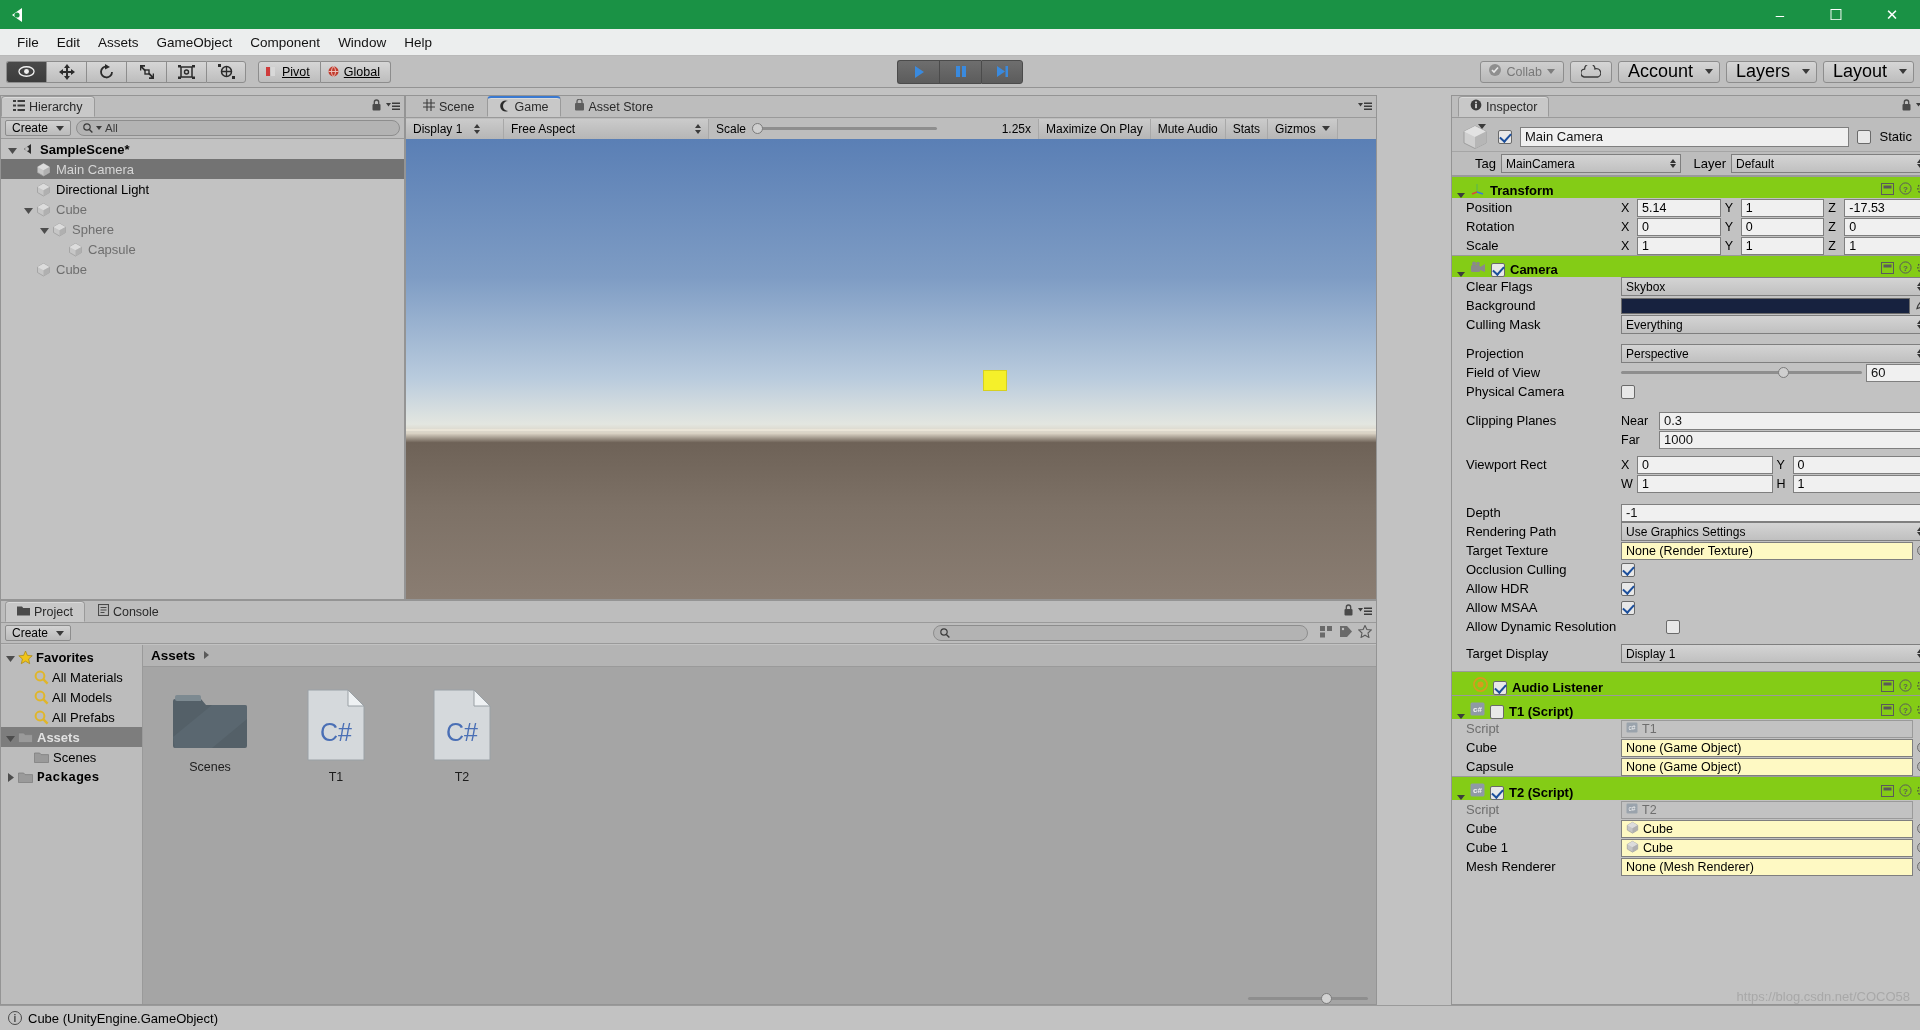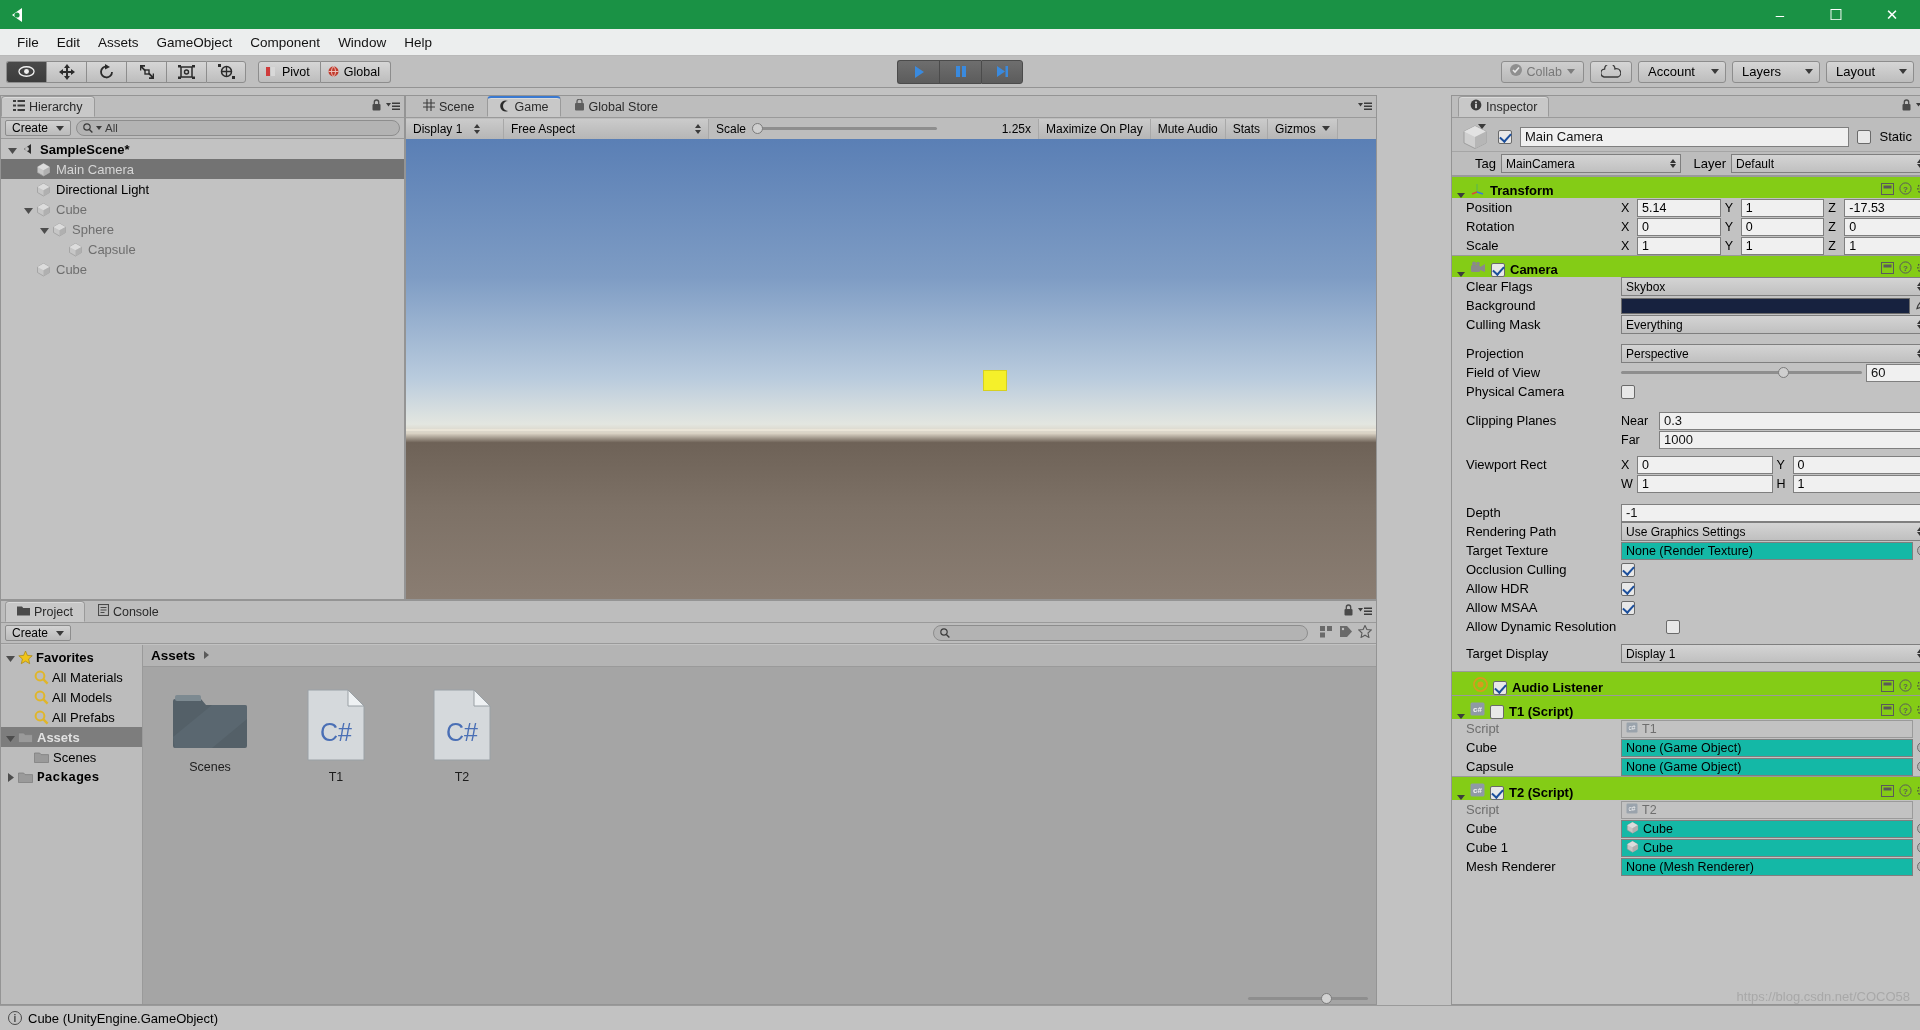--- a/index.html
+++ b/index.html
@@ -34,21 +34,21 @@
              display:flex; align-items:center; padding:0 6px; position:relative; }
   .tgroup { display:flex; margin-right:12px; }
   .tbtn { width:40px; height:22px; background:linear-gradient(#d6d6d6,#bdbdbd);
           border:1px solid #8d8d8d; border-right:none; display:flex;
           align-items:center; justify-content:center; }
   .tgroup .tbtn:first-child { border-radius:3px 0 0 3px; }
   .tgroup .tbtn:last-child { border-radius:0 3px 3px 0; border-right:1px solid #8d8d8d; }
   .tbtn.active { background:linear-gradient(#4a4a4a,#3c3c3c); }
   .tbtn svg { display:block; }
 
-  .pillgroup { display:flex; margin-right:12px; }
+  .pillgroup { display:flex; margin-right:12px;text-decoration:underline; }
   .pill { height:22px; padding:0 10px 0 7px; background:linear-gradient(#d6d6d6,#bdbdbd);
           border:1px solid #8d8d8d; display:flex; align-items:center; font-size:12.5px; }
   .pill:first-child { border-radius:3px 0 0 3px; }
   .pill:last-child { border-radius:0 3px 3px 0; border-left:none; }
   .pill .dot { width:11px; height:11px; margin-right:5px; }
 
   .playgroup { position:absolute; left:50%; transform:translateX(-50%); display:flex; }
   .playbtn { width:42px; height:24px; background:linear-gradient(#6e6e6e,#5c5c5c);
              border:1px solid #4b4b4b; border-right:none; display:flex;
              align-items:center; justify-content:center; }
@@ -57,21 +57,21 @@
 
   .tb-right { position:absolute; right:6px; display:flex; align-items:center; gap:6px; }
   .collab { height:22px; padding:0 8px; background:linear-gradient(#cfcfcf,#b8b8b8);
             border:1px solid #8d8d8d; border-radius:3px; display:flex; align-items:center;
             gap:5px; color:#787878; font-size:12.5px; }
   .cloudbtn { width:42px; height:22px; background:linear-gradient(#d6d6d6,#bdbdbd);
               border:1px solid #8d8d8d; border-radius:3px; display:flex;
               align-items:center; justify-content:center; }
   .dropbtn { height:22px; padding:0 6px 0 9px; background:linear-gradient(#d6d6d6,#bdbdbd);
              border:1px solid #8d8d8d; border-radius:3px; display:flex; align-items:center;
-             font-size:13px; min-width:88px; justify-content:space-between; }
+             font-size:18px; min-width:88px; justify-content:space-between; }
   .dropbtn .caret { margin-left:12px; }
   .caret { width:0;height:0;border-left:4px solid transparent;border-right:4px solid transparent;
            border-top:5px solid #3a3a3a; }
 
   
   .panel { position:absolute; background:#c2c2c2; border:1px solid #949494; }
   .tabrow { height:22px; background:#bdbdbd; display:flex; align-items:flex-end;
             border-bottom:1px solid #9a9a9a; position:relative; }
   .tab { height:21px; padding:0 11px; display:flex; align-items:center; gap:4px;
          font-size:12.5px; color:#2a2a2a; border-radius:4px 4px 0 0; }
@@ -168,21 +168,21 @@
   .comp-head { height:21px; display:flex; align-items:flex-end; gap:5px; padding-left:5px;
                background:#84cc16; font-weight:bold; font-size:13px; position:relative; }
   .comp-head .hicons { position:absolute; right:4px; display:flex; gap:5px; align-items:center; }
   .prop { height:19px; display:flex; align-items:center; font-size:13px; padding-left:14px; }
   .prop .plabel { width:155px; flex:none; }
   .prop .pval { flex:1; display:flex; align-items:center; gap:4px; padding-right:6px; }
   .xyz { display:flex; align-items:center; flex:1; gap:3px; }
   .xyz .ax { width:12px; text-align:left; font-size:12.5px; }
   .xyz .f { flex:1; height:18px; background:#f0f0f0; border:1px solid #7f7f7f;
             font-size:12.5px; display:flex; align-items:center; padding:0 4px; }
-  .objfield { flex:1; height:18px; background:#14b8a6; border:1px solid #7f7f7f;
+  .objfield { flex:1; height:18px; background:#fef9c3; border:1px solid #7f7f7f;
               font-size:12.5px; display:flex; align-items:center; padding:0 4px; gap:4px; }
   .objfield.dimf { background:#c2c2c2; color:#6e6e6e; border-color:#9a9a9a; }
   .circ { width:11px; height:11px; border:1px solid #6d6d6d; border-radius:50%;
           background:#b5b5b5; flex:none; }
 
   
   .statusbar { position:absolute; left:0; bottom:0; width:1920px; height:25px;
                background:#c2c2c2; border-top:1px solid #9a9a9a; display:flex;
                align-items:center; padding-left:8px; font-size:13px; gap:6px; }
   .watermark { position:absolute; right:10px; bottom:26px; color:#a8a8a8; font-size:13px; }
@@ -473,21 +473,21 @@
         </span>
         <span>Game</span>
       </div>
       <div class="tab">
         <span>
           <svg width="11" height="12" viewBox="0 0 11 12">
               <rect x="1" y="4" width="9" height="7.5" rx="1" fill="#5e5e5e"></rect>
               <path d="M3 4V2.6a2.5 2.5 0 0 1 5 0V4" fill="none" stroke="#5e5e5e" stroke-width="1.3"></path>
             </svg>
         </span>
-        <span>Global Store</span>
+        <span>Asset Store</span>
       </div>
       <div class="tr-right">
         <span>
           <svg width="14" height="10" viewBox="0 0 14 10">
               <polygon points="0,2 5,2 2.5,5.5" fill="#3c3c3c"></polygon>
               <rect x="6" y="1.5" width="8" height="1.5" fill="#3c3c3c"></rect>
               <rect x="6" y="4.5" width="8" height="1.5" fill="#3c3c3c"></rect>
               <rect x="6" y="7.5" width="8" height="1.5" fill="#3c3c3c"></rect>
             </svg>
         </span>

